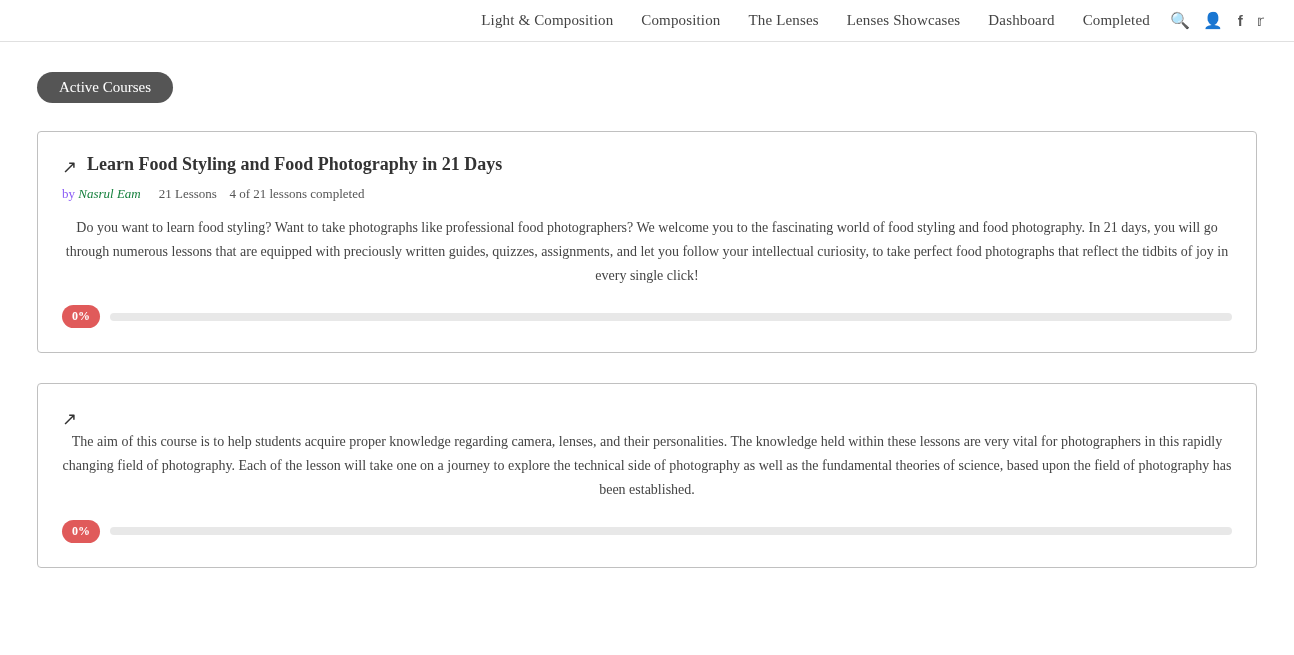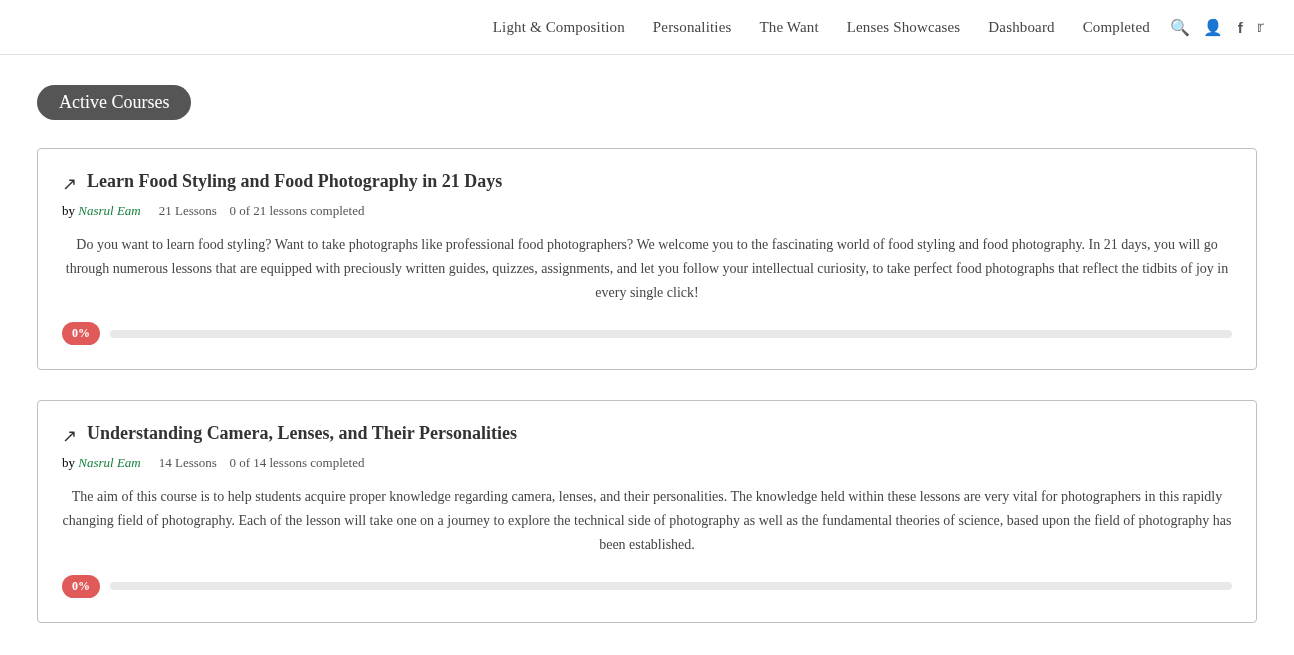--- a/index.html
+++ b/index.html
@@ -4,21 +4,21 @@
   <style>
     * { box-sizing: border-box; margin: 0; padding: 0; }
     body { font-family: Georgia, 'Times New Roman', serif; background: #fff; color: #333; }
 
     
     nav {
       display: flex;
       align-items: center;
       justify-content: flex-end;
       padding: 0 30px;
-      height: 55px;
+      height: 42px;
       border-bottom: 1px solid #e0e0e0;
       background: #fff;
     }
     nav a {
       text-decoration: none;
       color: #444;
       font-size: 15px;
       margin-left: 28px;
       letter-spacing: 0.01em;
     }
@@ -43,21 +43,21 @@
 
     
     .tabs {
       display: flex;
       align-items: center;
       margin-bottom: 28px;
       gap: 0;
     }
     .tab {
       padding: 7px 22px;
-      font-size: 18px;
+      font-size: 15px;
       cursor: pointer;
       border-radius: 20px;
       border: none;
       background: transparent;
       color: #555;
       font-family: Georgia, serif;
     }
     .tab.active {
       background: #555;
       color: #fff;
@@ -88,21 +88,21 @@
       font-weight: 700;
       color: #333;
       font-family: Georgia, serif;
       line-height: 1.2;
     }
     .course-meta {
       font-size: 13px;
       color: #555;
       margin: 8px 0 14px 0;
     }
-    .course-meta .by-label { color: #000000; }
+    .course-meta .by-label { color: #8b5cf6; }
     .course-meta .author { color: #15803d; font-style: italic; }
     .course-meta .lessons { color: #555; margin-left: 18px; }
     .course-meta .progress-text { color: #555; margin-left: 6px; }
     .course-description {
       font-size: 14px;
       color: #444;
       line-height: 1.7;
       margin-bottom: 18px;
       text-align: center;
     }
@@ -132,22 +132,22 @@
       height: 100%;
       background: #e8e8e8;
       border-radius: 4px;
     }
   </style>
 </head>
 <body>
 
 <nav>
   <a>Light &amp; Composition</a>
-  <a>Personalities</a>
-  <a>The Want</a>
+  <a>Composition</a>
+  <a>The Lenses</a>
   <a>Lenses Showcases</a>
   <a>Dashboard</a>
   <a>Completed</a>
   <div class="nav-icons">
     <span class="nav-icon">🔍</span>
     <span class="nav-icon">👤</span>
     <span class="nav-icon" style="font-family: sans-serif; font-weight: bold; font-size: 15px;">f</span>
     <span class="nav-icon" style="font-size: 15px;">𝕣</span>
   </div>
 </nav>
@@ -157,38 +157,34 @@
   <div class="tabs">
     <button class="tab active">Active Courses</button>
   </div>
 
   <div class="course-card">
     <div class="course-title-row">
       <span class="course-arrow">↗</span>
       <h2 class="course-title">Learn Food Styling and Food Photography in 21 Days</h2>
     </div>
     <div class="course-meta">
-      <span class="by-label">by </span><span class="author">Nasrul Eam</span><span class="lessons">21 Lessons</span>&nbsp;&nbsp;<span class="progress-text">0 of 21 lessons completed</span>
+      <span class="by-label">by </span><span class="author">Nasrul Eam</span><span class="lessons">21 Lessons</span>&nbsp;&nbsp;<span class="progress-text">4 of 21 lessons completed</span>
     </div>
     <p class="course-description">Do you want to learn food styling? Want to take photographs like professional food photographers? We welcome you to the fascinating world of food styling and food photography. In 21 days, you will go through numerous lessons that are equipped with preciously written guides, quizzes, assignments, and let you follow your intellectual curiosity, to take perfect food photographs that reflect the tidbits of joy in every single click!</p>
     <div class="progress-bar-row">
       <span class="progress-badge">0%</span>
       <div class="progress-bar-bg">
         <div class="progress-bar-fill" style="width: 0%"></div>
       </div>
     </div>
   </div>
 
   <div class="course-card">
     <div class="course-title-row">
       <span class="course-arrow">↗</span>
-      <h2 class="course-title">Understanding Camera, Lenses, and Their Personalities</h2>
-    </div>
-    <div class="course-meta">
-      <span class="by-label">by </span><span class="author">Nasrul Eam</span><span class="lessons">14 Lessons</span>&nbsp;&nbsp;<span class="progress-text">0 of 14 lessons completed</span>
     </div>
     <p class="course-description">The aim of this course is to help students acquire proper knowledge regarding camera, lenses, and their personalities. The knowledge held within these lessons are very vital for photographers in this rapidly changing field of photography. Each of the lesson will take one on a journey to explore the technical side of photography as well as the fundamental theories of science, based upon the field of photography has been established.</p>
     <div class="progress-bar-row">
       <span class="progress-badge">0%</span>
       <div class="progress-bar-bg">
         <div class="progress-bar-fill" style="width: 0%"></div>
       </div>
     </div>
   </div>
 

